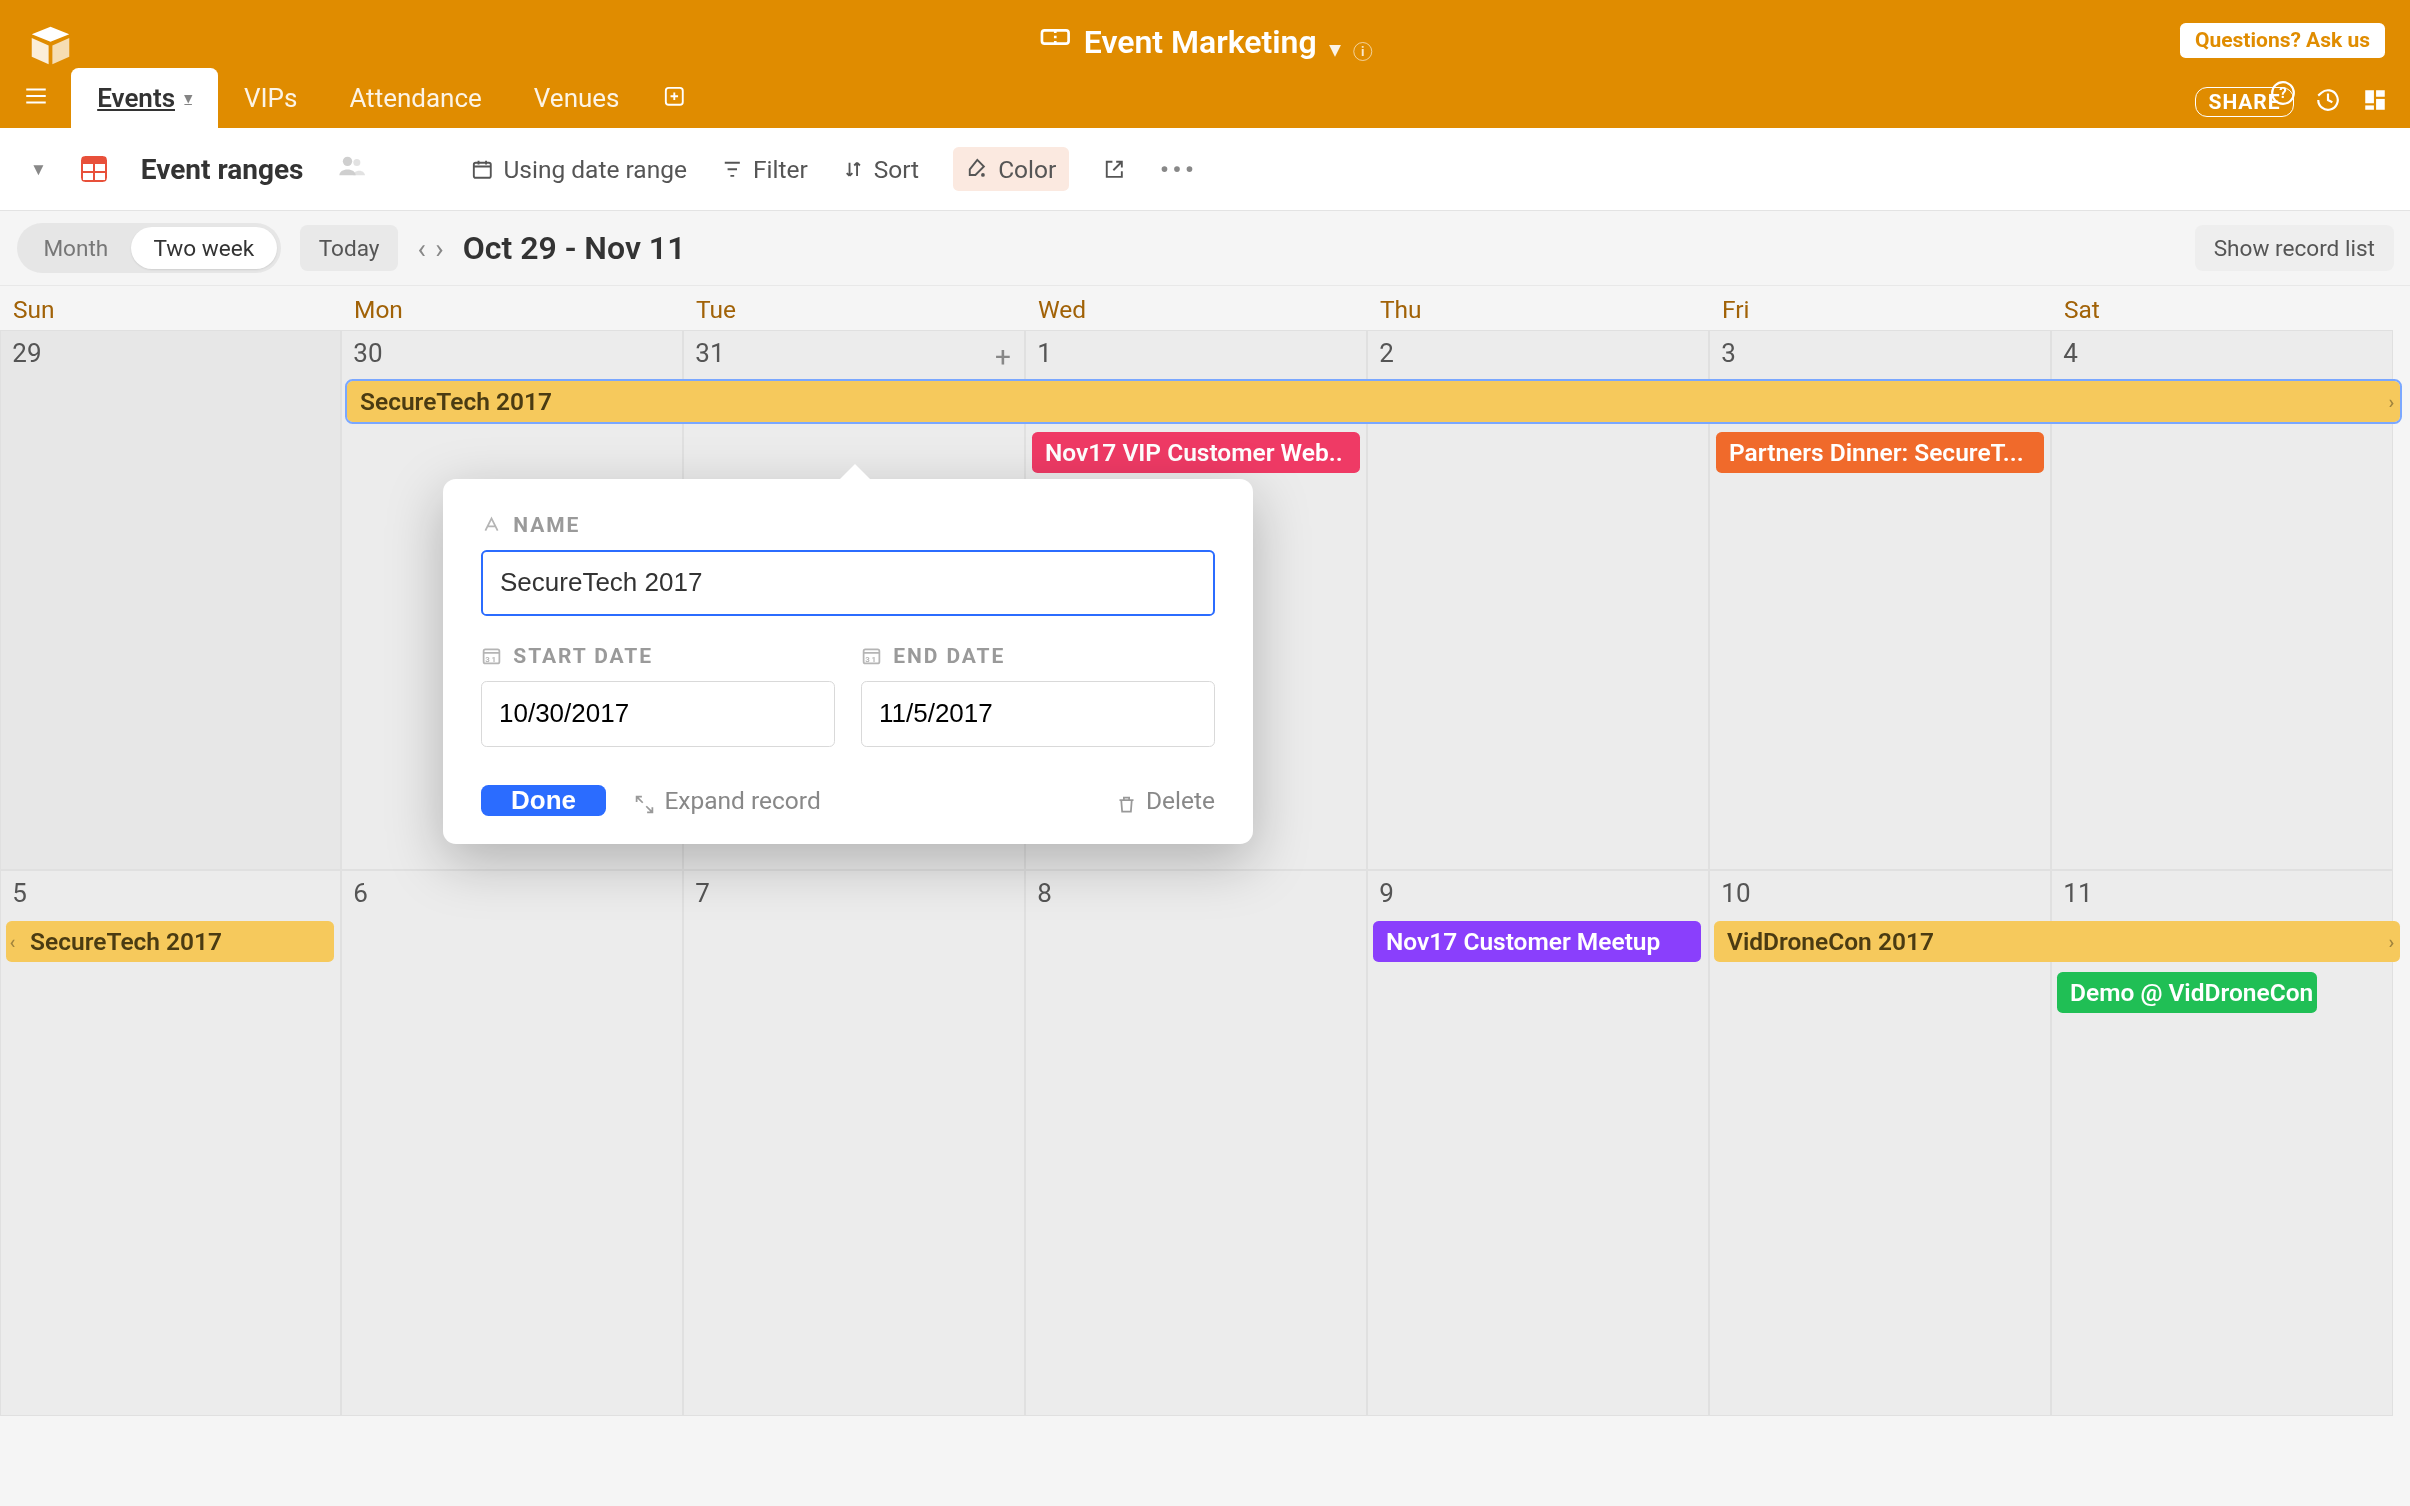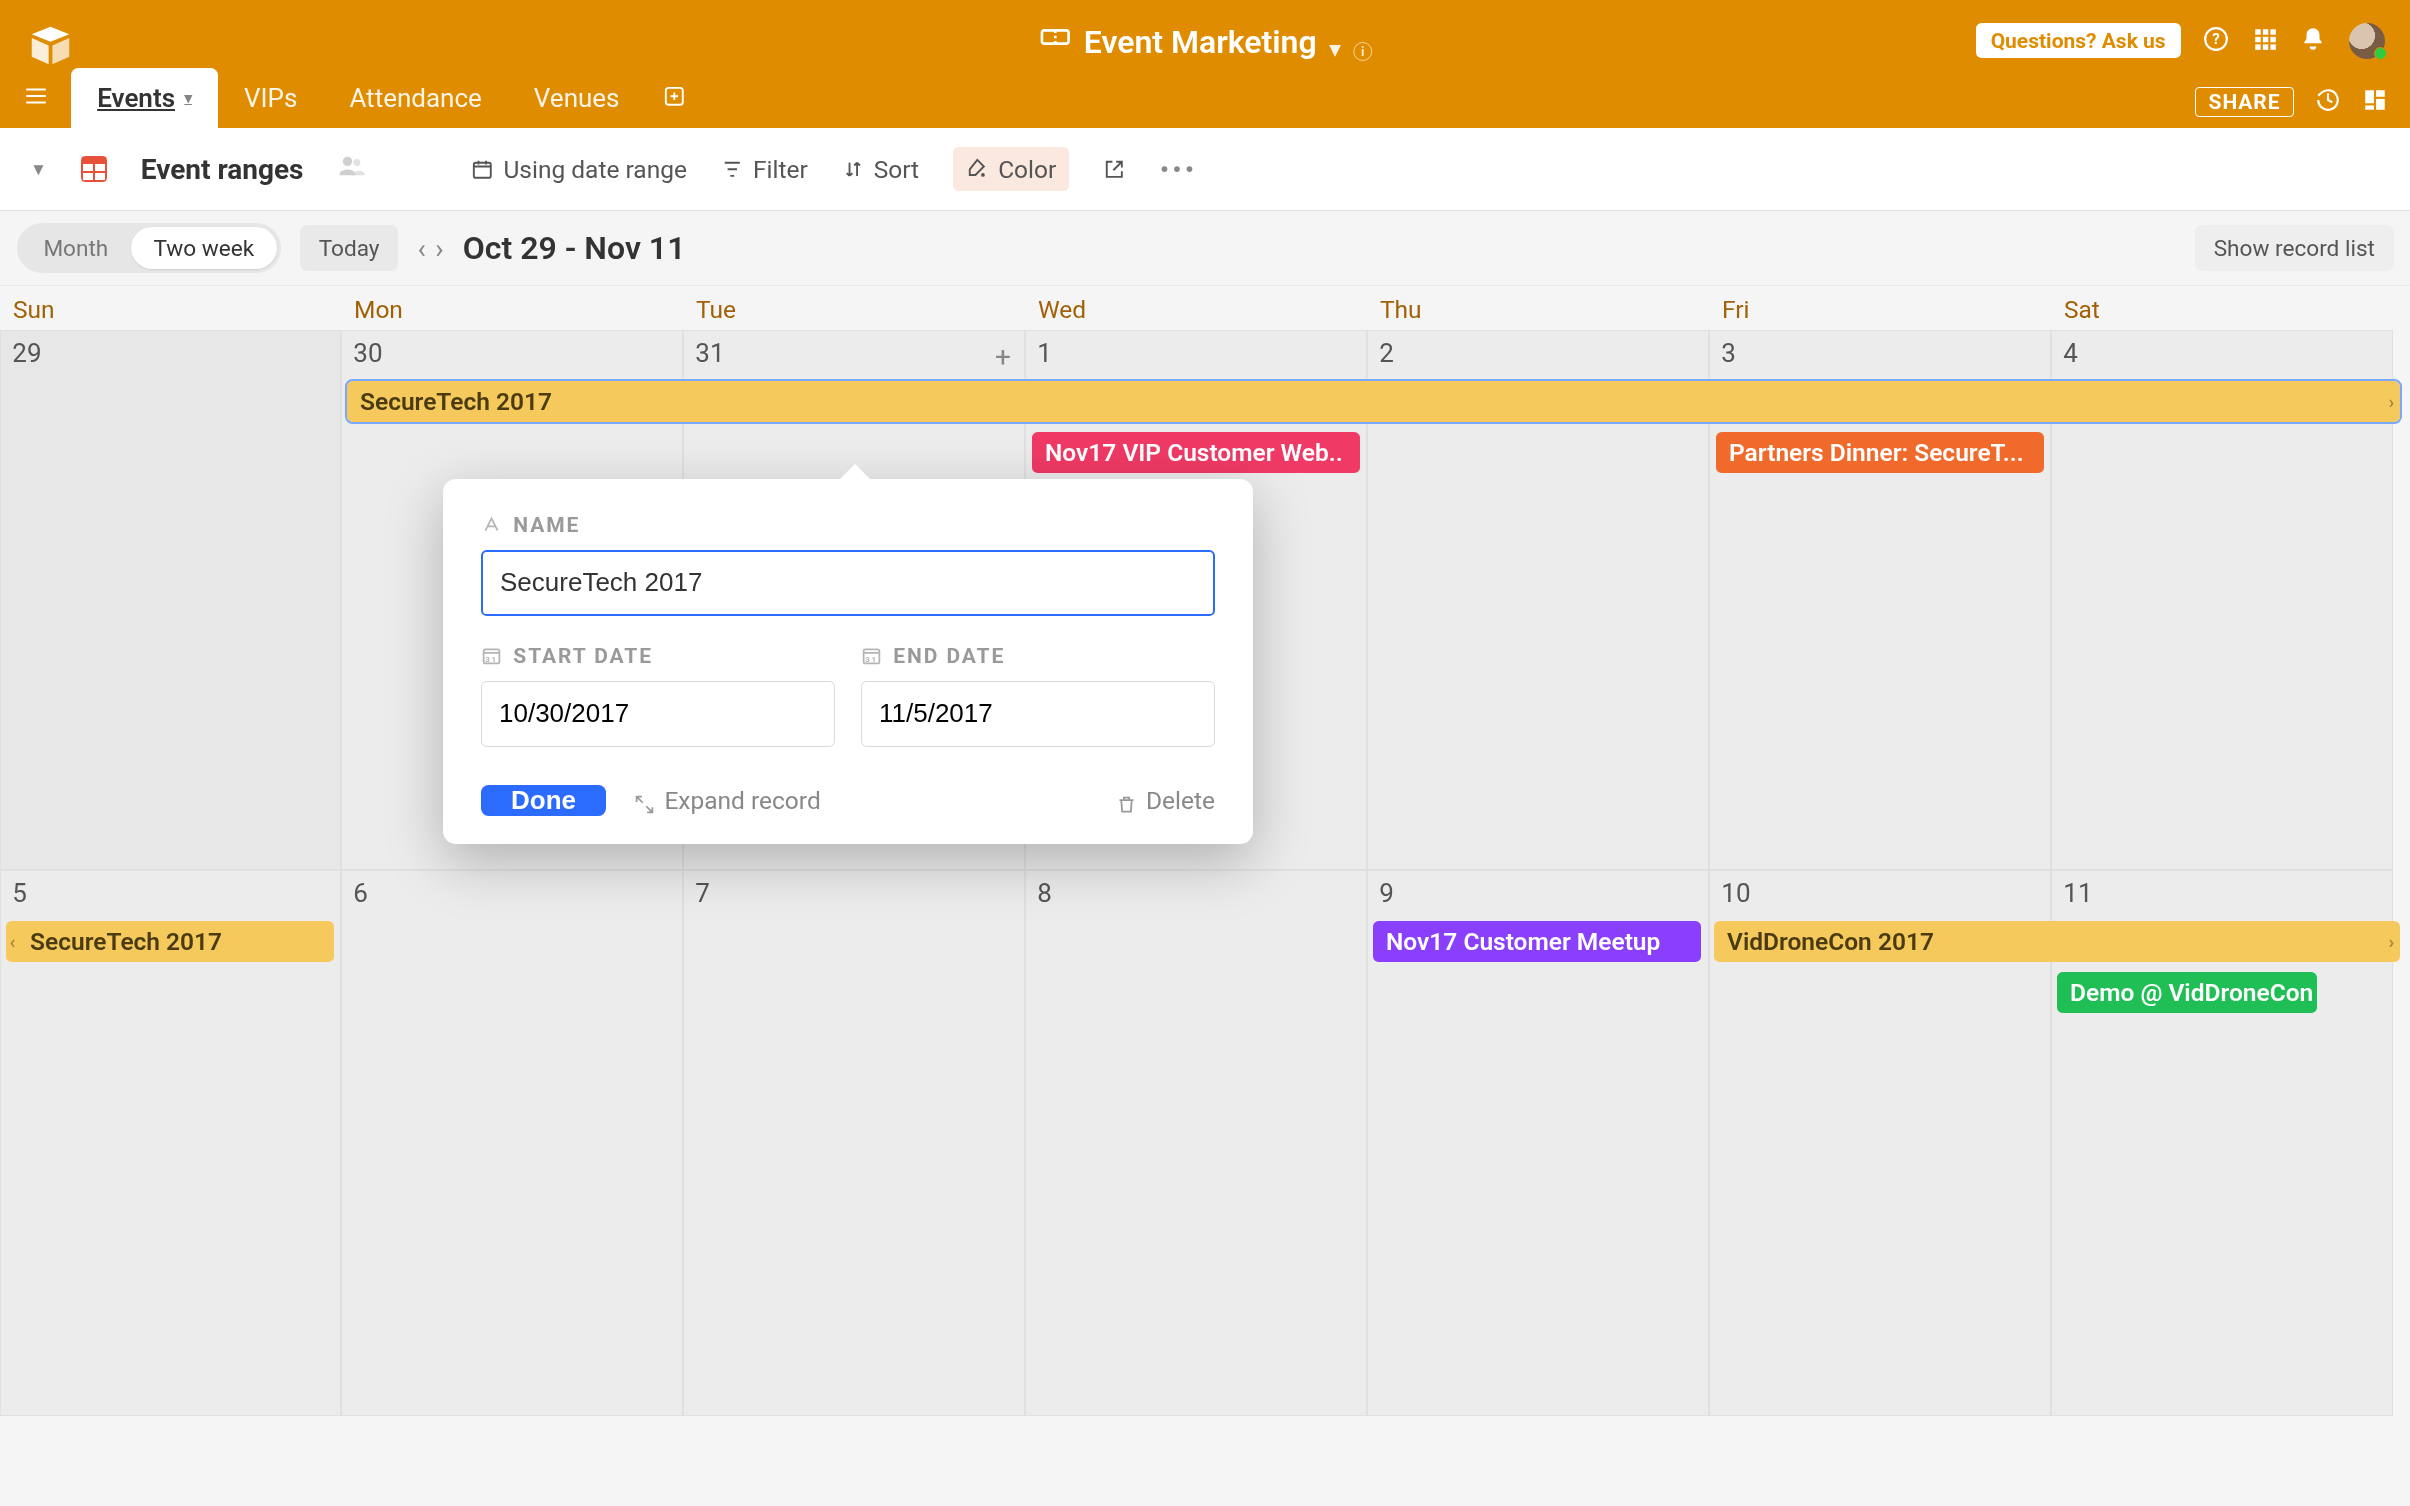--- a/index.html
+++ b/index.html
@@ -10,37 +10,37 @@
   .topbar { background: #e08c00; height: 128px; position: relative; color: #fff; }
   .logo { position: absolute; left: 28px; top: 22.6px; }
   .logo svg { width: 45px; height: 45px; }
   .workspace-title {
     position: absolute; left: 50%; top: 21px; transform: translateX(-50%);
     display: flex; align-items: flex-end; gap: 13px; font-size: 32px; font-weight: 600;
   }
   .workspace-title .tkt-icon svg { width: 32px; height: 32px; }
   .workspace-title .caret { font-size: 21px; opacity: .9; }
   .workspace-title .info { width: 19px; height: 19px; border:1.9px solid rgba(255,255,255,.6); border-radius:50%; display:flex; align-items:center; justify-content:center; font-size:13px; color:rgba(255,255,255,.8); font-weight:700;}
-  .top-actions { position: absolute; right: 26px; top: 22.6px; display: flex; align-items: center; gap: 22.6px; }
+  .top-actions { position: absolute; right: 26px; top: 22.6px; display: flex; align-items: center; gap: 22.6px; flex-direction: column; }
   .pill-btn { background: #fff; color:#e08c00; font-weight:700; font-size:21px; padding:5.6px 15px; border-radius:5.6px; }
   .icon-btn svg { width: 26px; height: 26px; fill:#fff; }
   .avatar { width:36px; height:36px; border-radius:50%; background: radial-gradient(circle at 35% 35%, #d9c4b0 0 40%, #7a5c45 41% 100%); position:relative; }
   .avatar::after{ content:""; position:absolute; right:-1.9px; bottom:-1.9px; width:11.3px; height:11.3px; background:#2ecc40; border:1.9px solid #e08c00; border-radius:50%; }
 
   
   .tabs { position:absolute; left:0; right:0; bottom:0; height:60px; display:flex; align-items:flex-end; padding-left:22.6px; gap:0; }
   .hamburger { align-self:center; margin-right:22.6px; }
   .hamburger svg{ width:26px; height:26px; fill:#fff; }
   .tab { height:60px; display:flex; align-items:center; padding:0 26px; font-size:26px; color:rgba(255,255,255,.9); border-radius:7.5px 7.5px 0 0; gap:9.4px;}
   .tab.active { background:#ffffff; color:#333; font-weight:600;text-decoration:underline; }
   .tab .mini-caret{ font-size:15px; opacity:.6;}
   .add-tab { align-self:center; margin-left:17px; }
   .add-tab svg{ width:22.6px; height:22.6px; fill:#fff; }
   .tab-right { position:absolute; right:22.6px; bottom:11.3px; display:flex; align-items:center; gap:21px; }
-  .share-btn { border:1.9px solid #fff; color:#fff; font-weight:700; font-size:21px; padding:1.9px 13px; border-radius:4px; letter-spacing:0.9px;}
+  .share-btn { border:1.9px solid #fff; color:#fff; font-weight:700; font-size:21px; padding:1.9px 13px; border-radius:12px; letter-spacing:0.9px;}
   .tab-right svg{ width:26px; height:26px; fill:#fff; }
 
   
   .toolbar { height:83px; background:#fff; border-bottom:0.9px solid #e3e3e3; display:flex; align-items:center; padding:0 30px; gap:34px; font-size:24.5px; color:#555; }
   .toolbar .caret-down{ font-size:17px; color:#888;}
   .cal-icon { width:26px; height:26px; border:1.9px solid #e8503a; border-radius:3.8px; display:flex; flex-direction:column; }
   .cal-icon::before{content:""; height:5.6px; background:#e8503a;}
   .cal-body{flex:1; display:grid; grid-template-columns:repeat(2,1fr); grid-template-rows:repeat(2,1fr);}
   .cal-body span{border:0.9px solid #e8503a;}
   .view-name { font-weight:700; color:#333; font-size:28px;}

